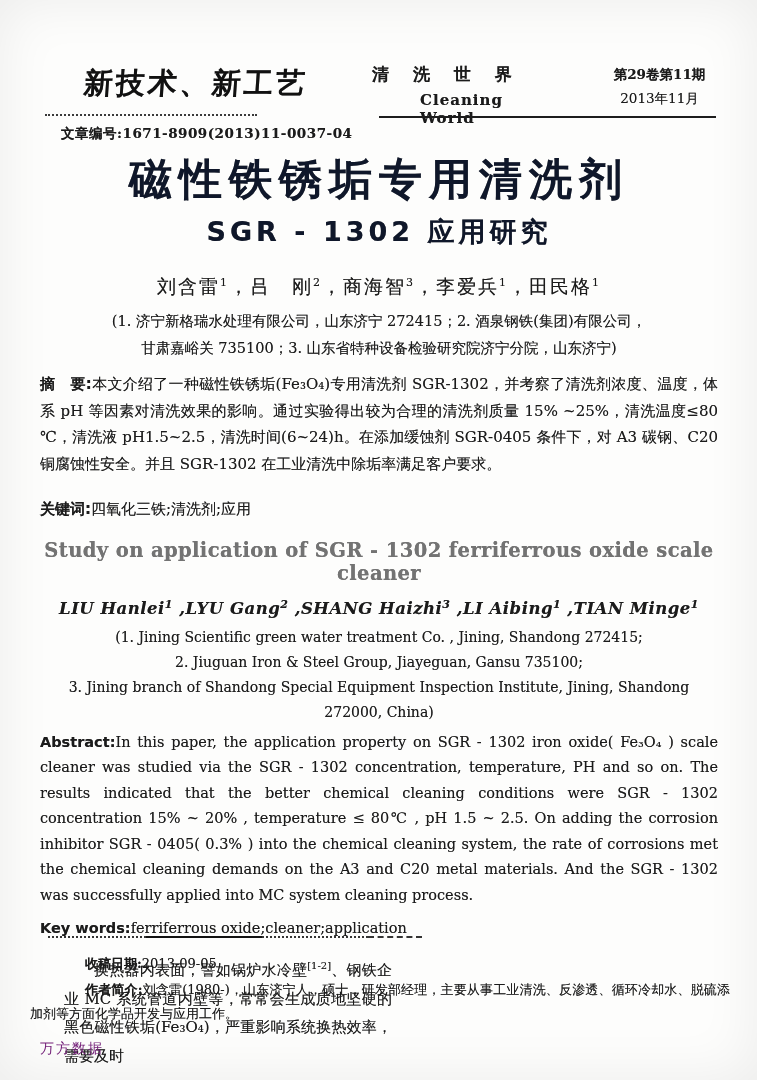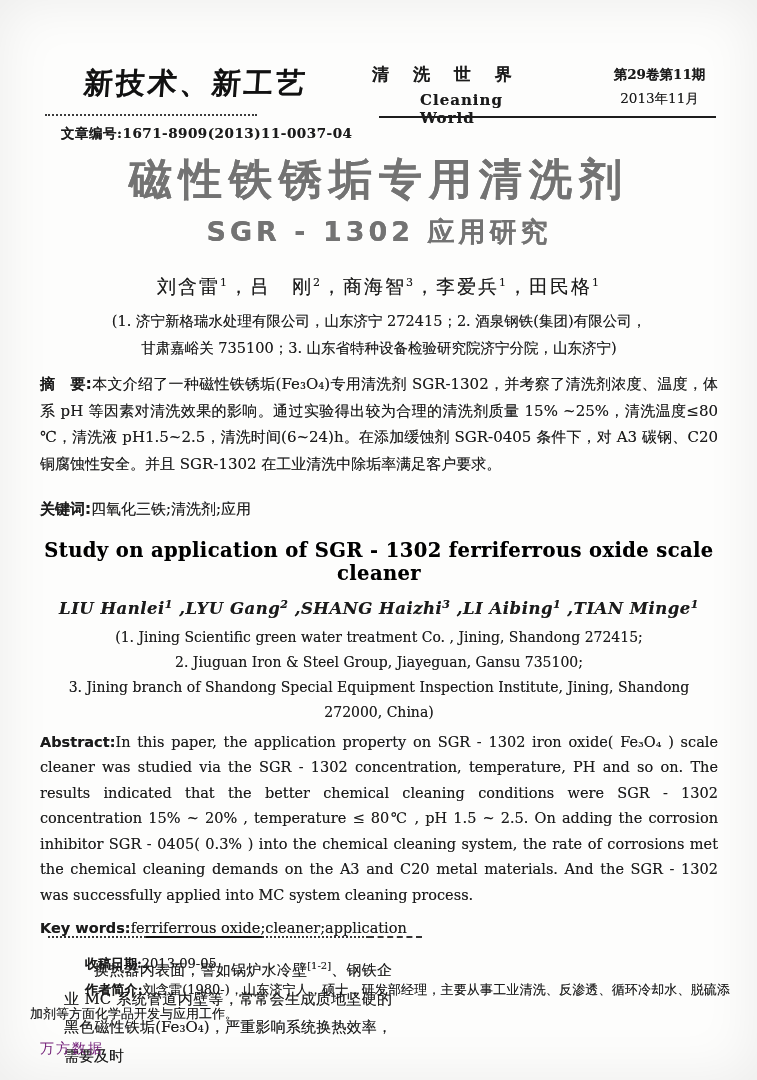--- a/index.html
+++ b/index.html
@@ -26,35 +26,35 @@
   .journal-en{font-size:15px;font-weight:700;margin-top:5px;letter-spacing:1px;margin-left:48px;}
   .masthead-right{position:absolute;left:597px;top:66px;width:125px;text-align:center;}
   .vol{font-size:13.5px;font-weight:600;white-space:nowrap;}
   .pubdate{font-size:13.5px;margin-top:6px;}
   .masthead-rule{position:absolute;left:379px;top:116px;width:337px;height:2px;background:#1d1d1d;}
   .article-number{position:absolute;left:61px;top:125px;font-size:13.5px;font-weight:700;letter-spacing:0.5px;}
   
   .content{position:absolute;left:40px;top:152px;width:678px;}
   .title-cn{
     text-align:center;font-family:"DejaVu Sans","Liberation Sans",sans-serif;
-    font-weight:900;color:#737373;
+    font-weight:900;color:#0f172a;
   }
   .title-line1{font-size:43px;letter-spacing:7px;line-height:54px;}
   .title-line2{font-size:27px;letter-spacing:4px;line-height:52px;}
   .authors-cn{text-align:center;font-size:19px;margin-top:16px;letter-spacing:2px;white-space:nowrap;}
   .authors-cn sup,.authors-en sup{font-size:11px;}
   .affil-cn{text-align:center;font-size:14.5px;line-height:27px;margin-top:8px;}
   .abstract-cn{margin-top:9px;font-size:15px;line-height:26.5px;text-align:justify;}
   .lbl{font-weight:900;font-family:"DejaVu Sans","Liberation Sans",sans-serif;}
   .kw-cn{font-size:15px;line-height:27px;margin-top:19px;}
   .clc-row{font-size:15px;line-height:27px;display:flex;gap:64px;}
   
   .title-en{
     text-align:center;font-size:19.5px;font-weight:900;margin-top:16px;
-    letter-spacing:0.4px;color:#000000;
+    letter-spacing:0.4px;color:#737373;
   }
   .authors-en{text-align:center;font-size:16.5px;font-style:italic;font-weight:700;margin-top:12px;letter-spacing:0.5px;}
   .affil-en{text-align:center;font-size:14px;line-height:25px;margin-top:7px;}
   .abstract-en{margin-top:5px;font-size:14.5px;line-height:25.5px;text-align:justify;}
   .kw-en{font-size:14.5px;line-height:26px;margin-top:7px;}
   
   .columns{display:flex;gap:22px;margin-top:11px;}
   .col{width:328px;font-size:15px;line-height:28.5px;text-align:justify;}
   .col-left{text-indent:2em;margin-left:24px;}
   .col sup{font-size:10px;}

